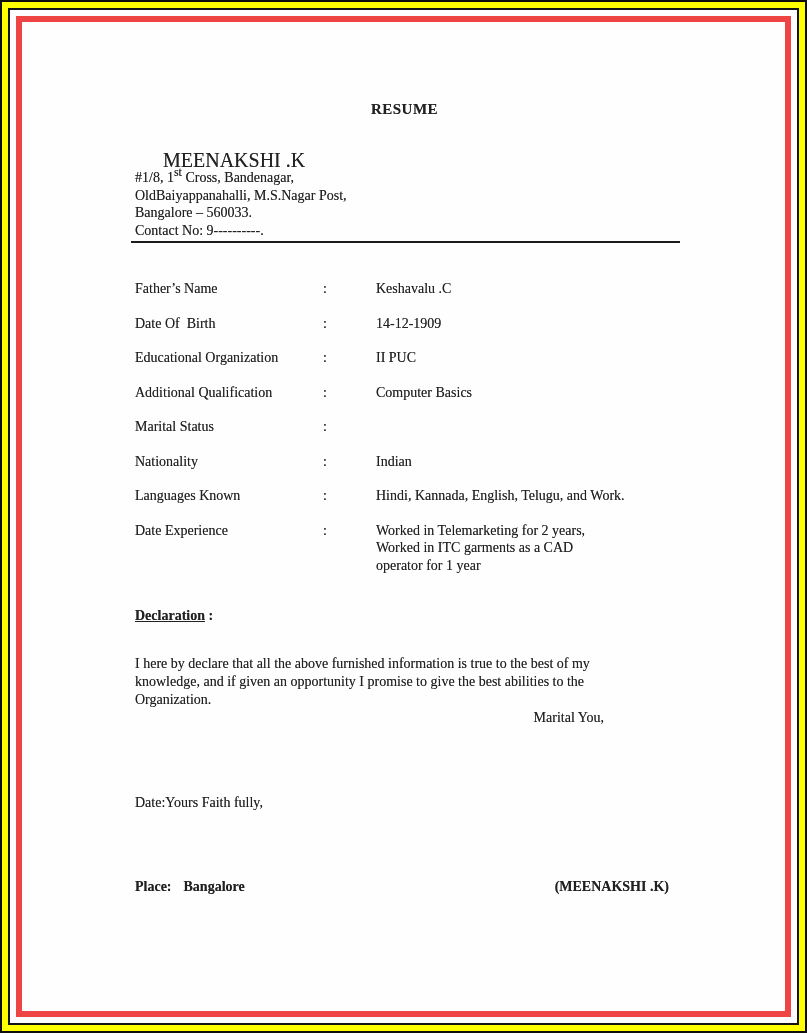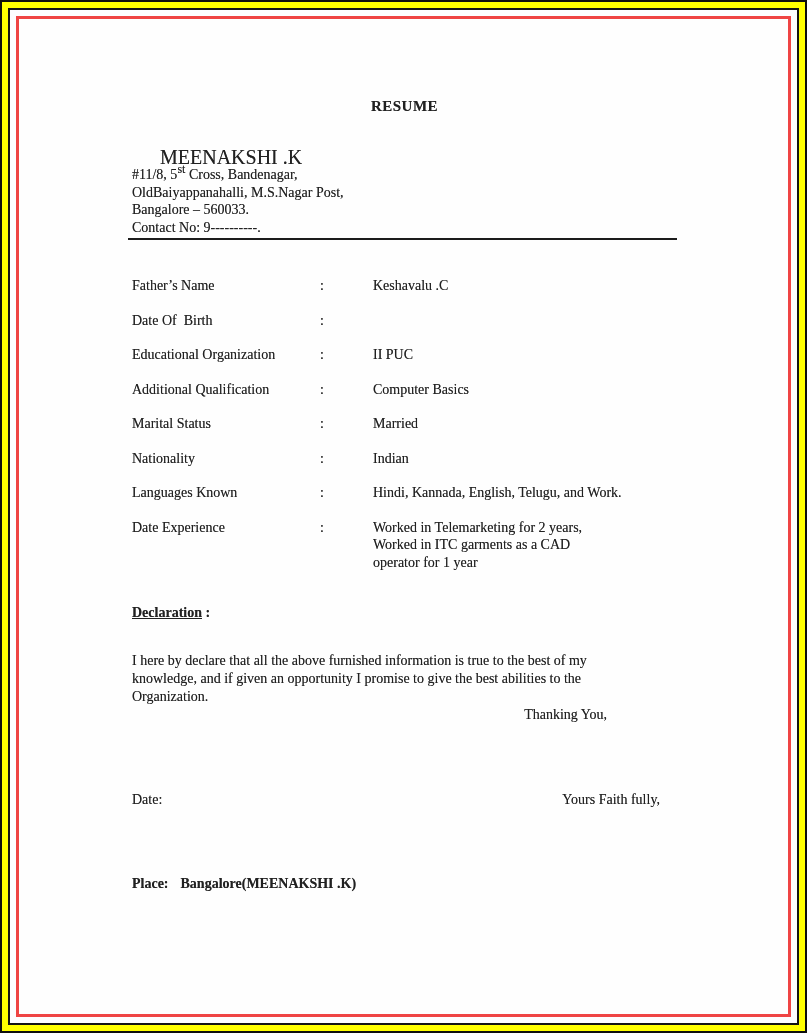--- a/index.html
+++ b/index.html
@@ -16,21 +16,21 @@
     box-sizing: border-box;
     width: 100%; height: 100%;
     background: #fdfdff;
     border: 2px solid #141414;
     padding: 6px;
   }
   .frame-blue {
     box-sizing: border-box;
     width: 100%; height: 100%;
     background: #fefefe;
-    border: 3px solid #ef4444;
+    border: 6px solid #ef4444;
     overflow: hidden;
   }
 
   .content {
     box-sizing: border-box;
     width: 100%; height: 100%;
     padding: 0 111px 0 113px;
     color: #212121;
     font-size: 14px;
     line-height: 17.5px;
@@ -63,70 +63,70 @@
   .fcolon { width: 46px; flex: 0 0 46px; }
   .fvalue { flex: 1; white-space: pre-wrap; }
 
   .declaration-heading { margin-top: 33px; font-weight: bold; font-size: 14px; }
   .declaration-heading .underlined { text-decoration: underline; text-align: center; }
 
   .declaration-body { margin-top: 30px; white-space: pre-wrap; line-height: 18px; }
 
   .thanking-line { text-align: right; padding-right: 70px; margin-top: 0; line-height: 18px; }
 
-  .date-row { display: flex; justify-content: space-between; margin-top: 67px; }
+  .date-row { display: flex; margin-top: 67px; }
   .date-row .right { margin-right: 17px; }
 
-  .place-row { display: flex; margin-top: 67px; font-weight: bold; }
+  .place-row { display: flex; justify-content: space-between; margin-top: 67px; font-weight: bold; }
   .place-value { margin-left: 12px; }
   .place-row .right { margin-right: 5px; }
 </style>
 </head>
 <body>
 
 <div class="frame-outer">
   <div class="frame-white">
     <div class="frame-blue">
       <div class="content">
 
         <div class="doc-title">RESUME</div>
 
         <div class="header-block">
           <div class="applicant-name">MEENAKSHI .K</div>
-          <div class="addr-line"><span>#11/8, 5</span><sup>st</sup><span> Cross, Bandenagar,</span></div>
+          <div class="addr-line"><span>#1/8, 1</span><sup>st</sup><span> Cross, Bandenagar,</span></div>
           <div class="addr-line">OldBaiyappanahalli, M.S.Nagar Post,</div>
           <div class="addr-line">Bangalore – 560033.</div>
           <div class="addr-line">Contact No: 9----------.</div>
           <hr class="header-rule">
         </div>
 
         <div class="fields-block">
           <div class="frow">
             <span class="flabel">Father’s Name</span>
             <span class="fcolon">:</span>
             <span class="fvalue">Keshavalu .C</span>
           </div>
           <div class="frow">
             <span class="flabel">Date Of  Birth</span>
             <span class="fcolon">:</span>
+            <span class="fvalue">14-12-1909</span>
           </div>
           <div class="frow">
             <span class="flabel">Educational Organization</span>
             <span class="fcolon">:</span>
             <span class="fvalue">II PUC</span>
           </div>
           <div class="frow">
             <span class="flabel">Additional Qualification</span>
             <span class="fcolon">:</span>
             <span class="fvalue">Computer Basics</span>
           </div>
           <div class="frow">
             <span class="flabel">Marital Status</span>
             <span class="fcolon">:</span>
-            <span class="fvalue">Married</span>
           </div>
           <div class="frow">
             <span class="flabel">Nationality</span>
             <span class="fcolon">:</span>
             <span class="fvalue">Indian</span>
           </div>
           <div class="frow">
             <span class="flabel">Languages Known</span>
             <span class="fcolon">:</span>
             <span class="fvalue">Hindi, Kannada, English, Telugu, and Work.</span>
@@ -139,21 +139,21 @@
 operator for 1 year</span>
           </div>
         </div>
 
         <div class="declaration-heading"><span class="underlined">Declaration</span><span> :</span></div>
 
         <div class="declaration-body">I here by declare that all the above furnished information is true to the best of my
 knowledge, and if given an opportunity I promise to give the best abilities to the
 Organization.</div>
 
-        <div class="thanking-line">Thanking You,</div>
+        <div class="thanking-line">Marital You,</div>
 
         <div class="date-row">
           <span class="left">Date:</span>
           <span class="right">Yours Faith fully,</span>
         </div>
 
         <div class="place-row">
           <span class="left"><span>Place:</span><span class="place-value">Bangalore</span></span>
           <span class="right">(MEENAKSHI .K)</span>
         </div>

